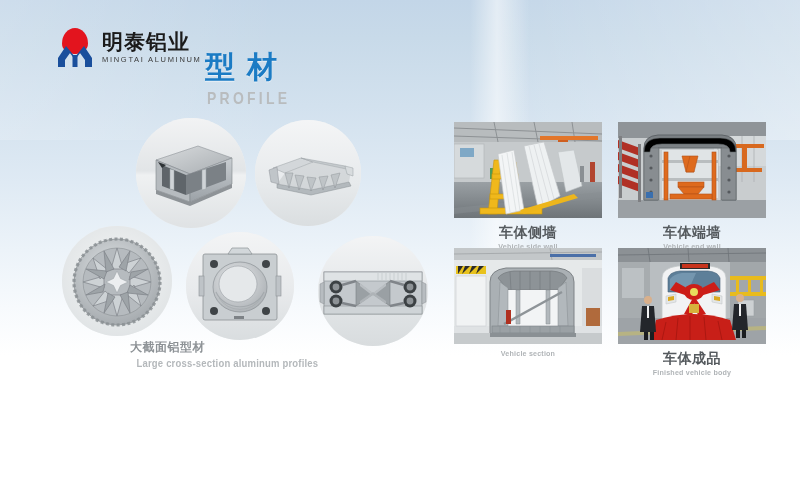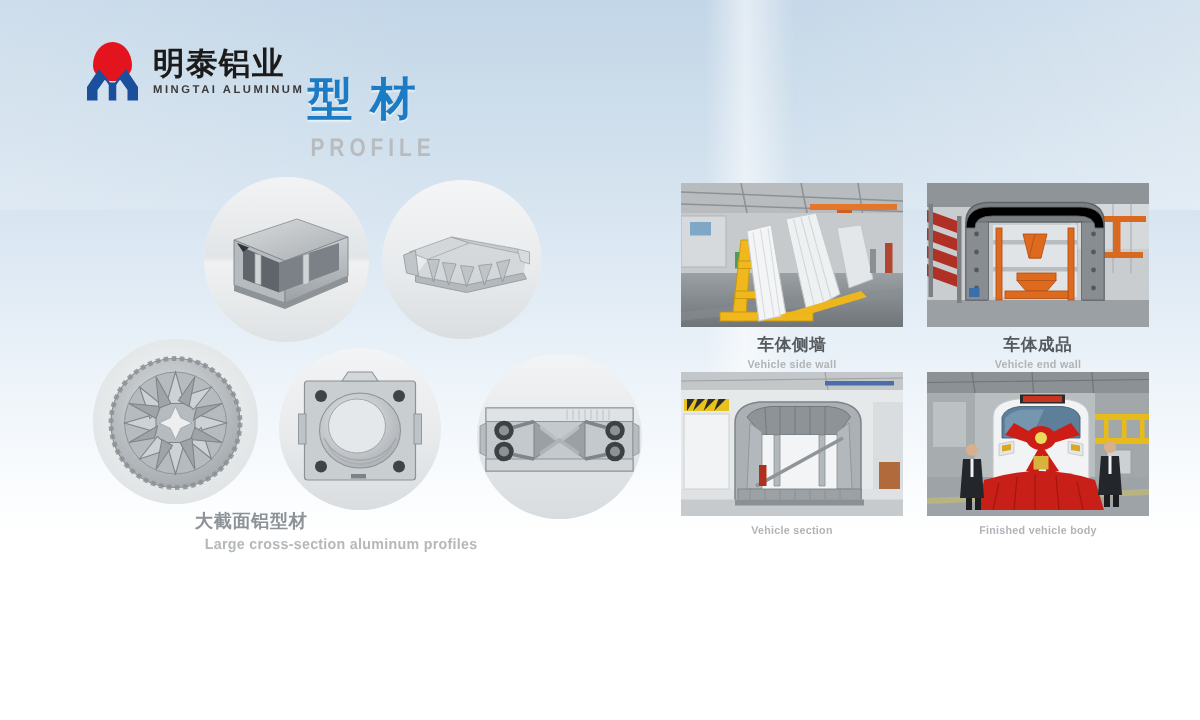--- a/index.html
+++ b/index.html
@@ -34,21 +34,21 @@
     position:absolute;left:7px;top:0px;width:26px;height:26px;
     background:#e3141e;border-radius:50% 50% 45% 45%/60% 60% 40% 40%;
   }
   .logo-m{position:absolute;left:0;top:13px;width:40px;height:27px;}
   .logo-text{display:flex;flex-direction:column;line-height:1;}
   .logo-cn{
     font-size:21px;font-weight:bold;color:#1b1b1b;letter-spacing:1px;
     font-family:"DejaVu Sans", sans-serif;
   }
   .logo-en{
-    font-size:7.5px;font-weight:bold;color:#3a3a3a;letter-spacing:1.7px;
+    font-size:7.5px;font-weight:normal;color:#3a3a3a;letter-spacing:1.7px;
     margin-top:3px;font-family:"Liberation Sans", sans-serif;
   }
 
   
   .title-block{position:absolute;left:205px;top:52px;}
   .title-cn{
     font-size:30px;font-weight:bold;color:#1b7bc4;letter-spacing:12px;
     font-family:"DejaVu Sans", sans-serif;line-height:1;
     text-shadow:0 1px 1px rgba(255,255,255,.6);
   }
@@ -90,21 +90,21 @@
   .cell{position:absolute;width:148px;}
   .cell.p0{left:0;top:0;}
   .cell.p1{left:164px;top:0;}
   .cell.p2{left:0;top:126px;}
   .cell.p3{left:164px;top:126px;}
   .photo{
     position:relative;width:148px;height:96px;overflow:hidden;
     background:#9aa2a8;
   }
   .pcap{text-align:center;margin-top:5px;}
-  .pcap .cap-cn{font-size:11px;color:#555a5e;}
+  .pcap .cap-cn{font-size:14px;color:#555a5e;}
   .pcap .cap-en{font-size:7.5px;color:#b0b4b7;margin-top:1px;}
 
   svg{display:block;}
 </style>
 </head>
 <body>
 
 <div class="page">
 
   <div class="lightband"></div>
@@ -475,21 +475,21 @@
             <circle cx="111" cy="34" r="1.6"></circle>
               <circle cx="111" cy="46" r="1.6"></circle>
             <circle cx="111" cy="58" r="1.6"></circle>
               <circle cx="111" cy="70" r="1.6"></circle>
           </g>
 
           <rect x="28" y="70" width="7" height="6" fill="#3a6fae"></rect>
         </svg>
       </div>
       <div class="pcap">
-        <div class="cap-cn">车体成品</div>
+        <div class="cap-cn">车体端墙</div>
         <div class="cap-en">Vehicle end wall</div>
       </div>
     </div>
 
     <div class="cell p2">
       <div class="photo">
         <svg viewBox="0 0 148 96" width="148" height="96">
           <rect width="148" height="96" fill="#dfe2e4"></rect>
 
           <rect x="0" y="0" width="148" height="12" fill="#c3c7c9"></rect>
@@ -632,18 +632,19 @@
           <g>
             <circle cx="122" cy="50" r="4" fill="#d9b08c"></circle>
             <path d="M116 56 L128 56 L130 82 L114 82 Z" fill="#23262b"></path>
             <path d="M121 56 L123 56 L123 68 L121 68 Z" fill="#f0f1f2"></path>
             <rect x="118" y="82" width="4" height="8" fill="#1b1d20"></rect>
             <rect x="124" y="82" width="4" height="8" fill="#1b1d20"></rect>
           </g>
         </svg>
       </div>
       <div class="pcap">
+        <div class="cap-cn">车体成品</div>
         <div class="cap-en">Finished vehicle body</div>
       </div>
     </div>
 
   </div>
 </div>
 
 </body></html>

